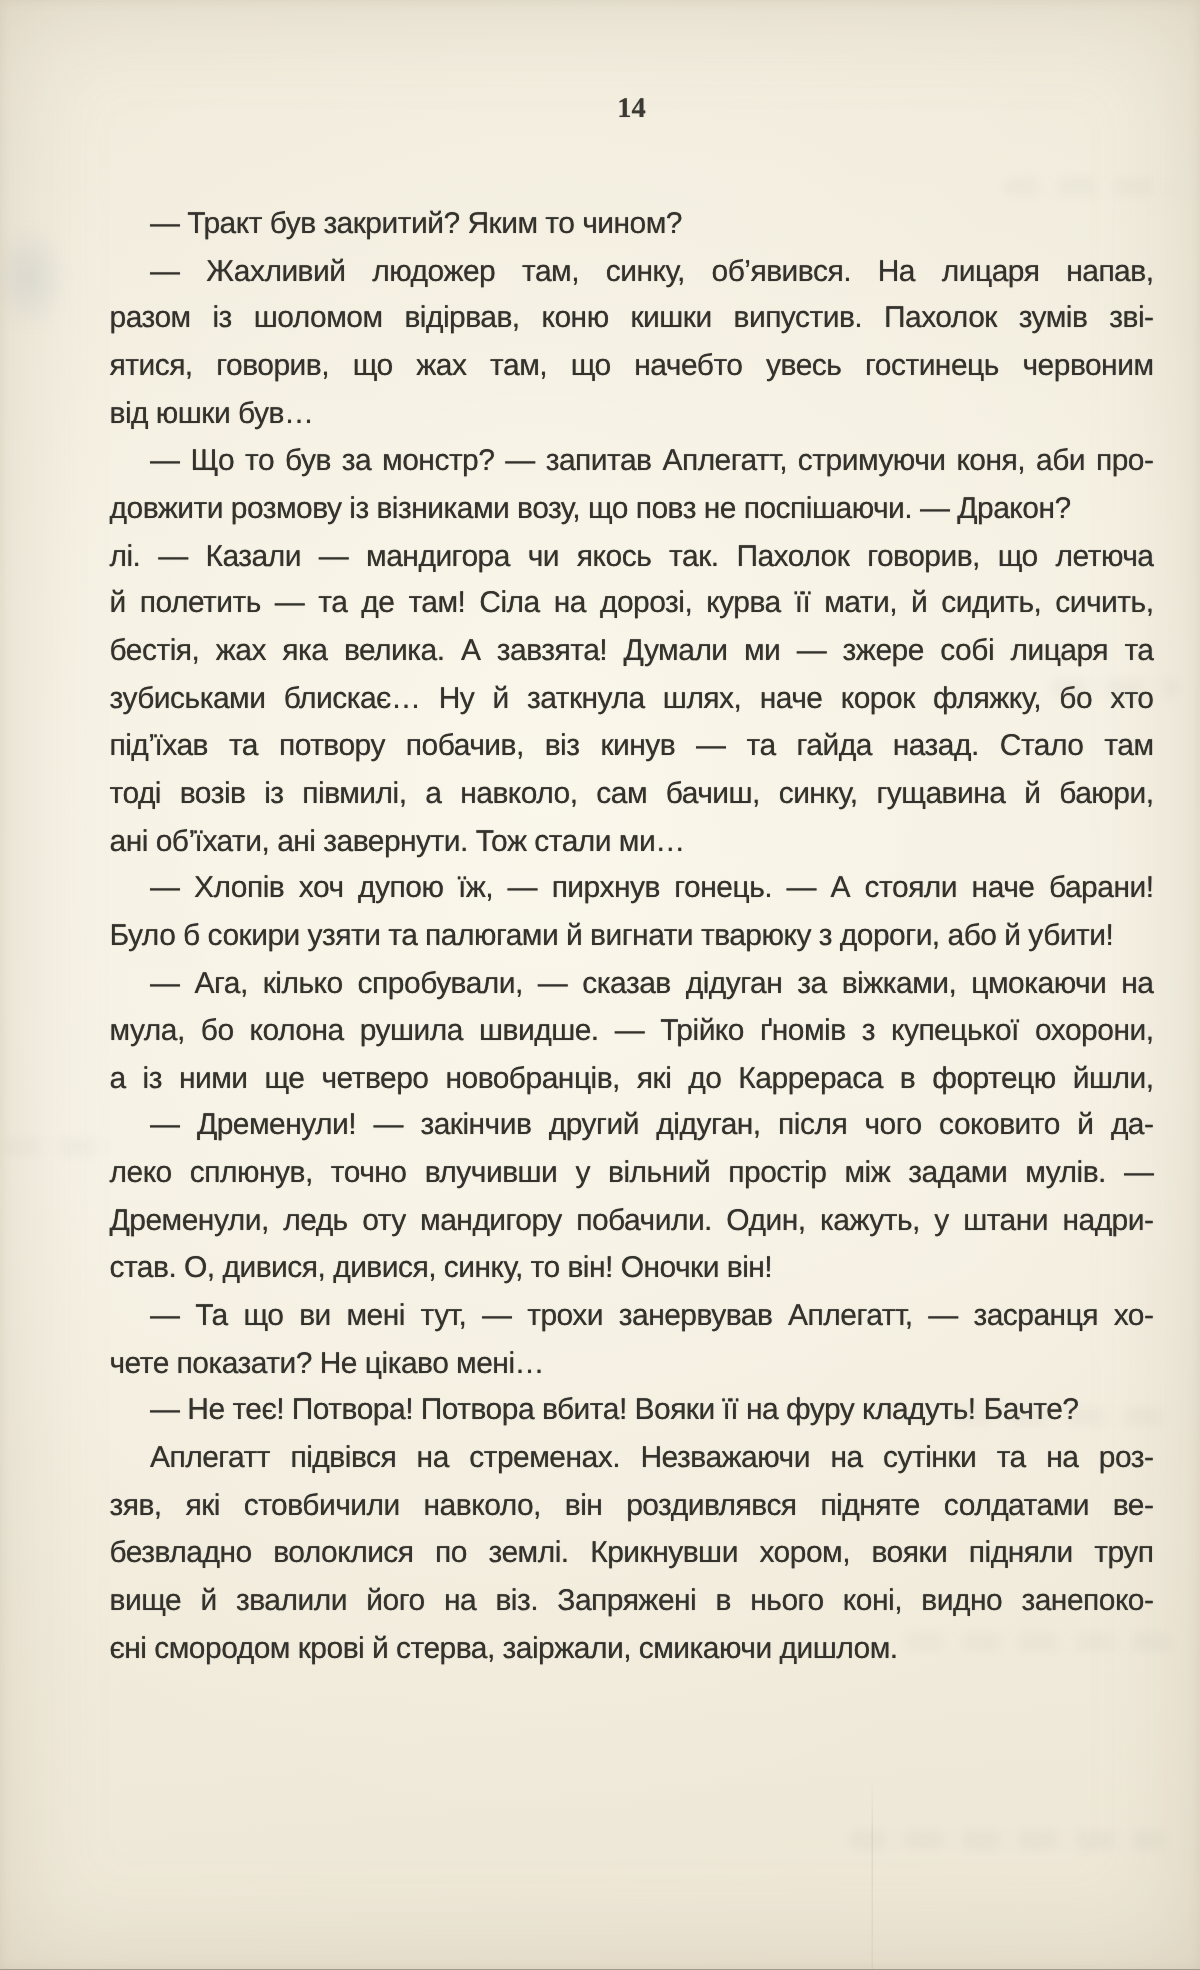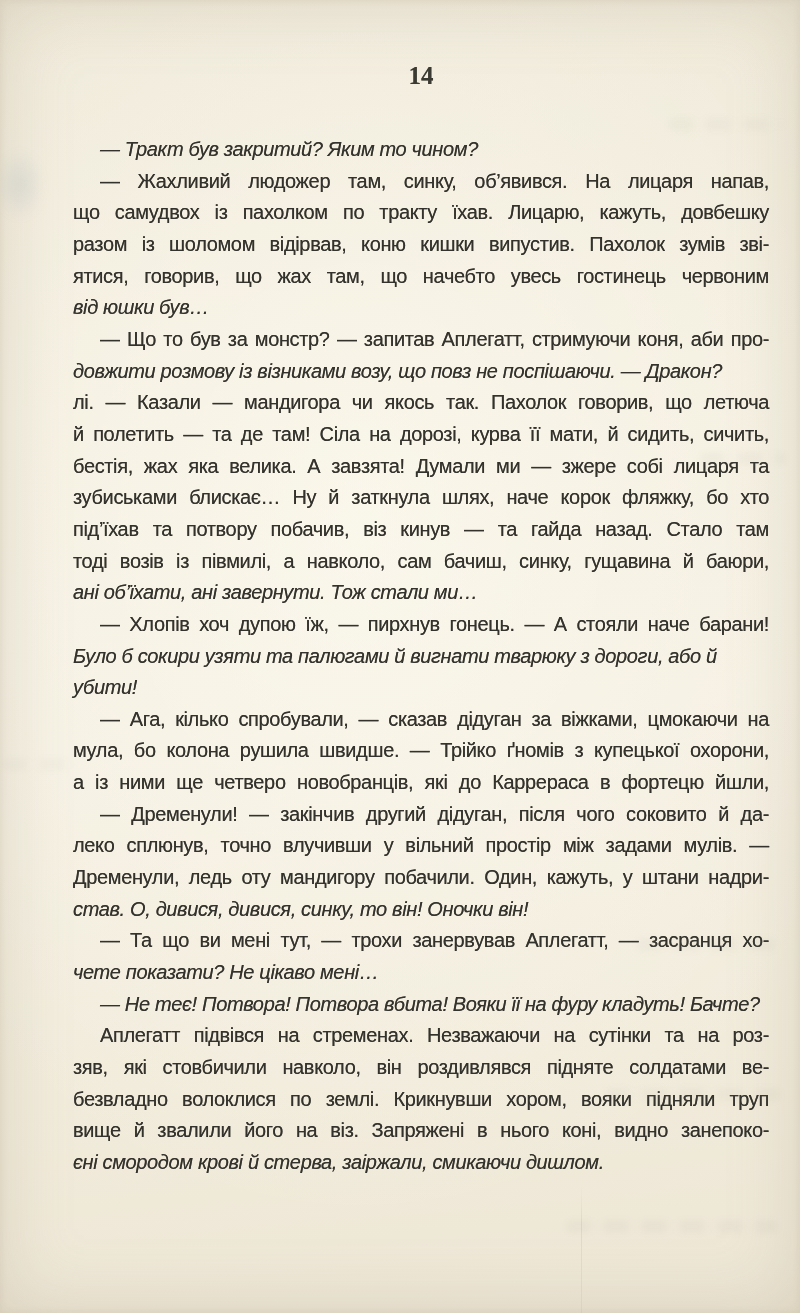--- a/index.html
+++ b/index.html
@@ -20,21 +20,21 @@
     font-family: "Liberation Sans", "DejaVu Sans", sans-serif;
   }
   .page-number {
     position: absolute;
     top: 62px;
     left: 73px;
     width: 696px;
     text-align: center;
     font-family: "Liberation Serif", "DejaVu Serif", serif;
     font-weight: 700;
-    font-size: 25px;
+    font-size: 19px;
     color: #3b3a32;
     text-shadow: 0 0 0.6px rgba(59,58,50,0.55);
   }
   .text-block {
     position: absolute;
     top: 134px;
     left: 73px;
     width: 696px;
     font-size: 20px;
     line-height: 31.65px;
@@ -43,21 +43,20 @@
     text-shadow: 0 0 0.55px rgba(51,50,44,0.75);
   }
   .para { margin: 0; }
   .line {
     text-align: justify;
     text-align-last: justify;
   }
   .line.last {
     text-align: left;
     text-align-last: left;
-    font-style: italic;
   }
   .line.first { padding-left: 27px; }
   
   .smudge {
     position: absolute;
     pointer-events: none;
     filter: blur(3px);
     opacity: 0.55;
   }
   .smudge.rows {
@@ -84,21 +83,20 @@
 <div class="page">
 
   <div class="page-number">14</div>
 
   <div class="text-block">
       <div class="para">
         <div class="line first last">— Тракт був закритий? Яким то чином?</div>
       </div>
       <div class="para">
         <div class="line first">— Жахливий людожер там, синку, об’явився. На лицаря напав,</div>
-        <div class="line">що самудвох із пахолком по тракту їхав. Лицарю, кажуть, довбешку</div>
         <div class="line">разом із шоломом відірвав, коню кишки випустив. Пахолок зумів зві-</div>
         <div class="line">ятися, говорив, що жах там, що начебто увесь гостинець червоним</div>
         <div class="line last">від юшки був…</div>
       </div>
       <div class="para">
         <div class="line first">— Що то був за монстр? — запитав Аплегатт, стримуючи коня, аби про-</div>
         <div class="line last">довжити розмову із візниками возу, що повз не поспішаючи. — Дракон?</div>
       </div>
       <div class="para">
         <div class="line">лі. — Казали — мандигора чи якось так. Пахолок говорив, що летюча</div>

